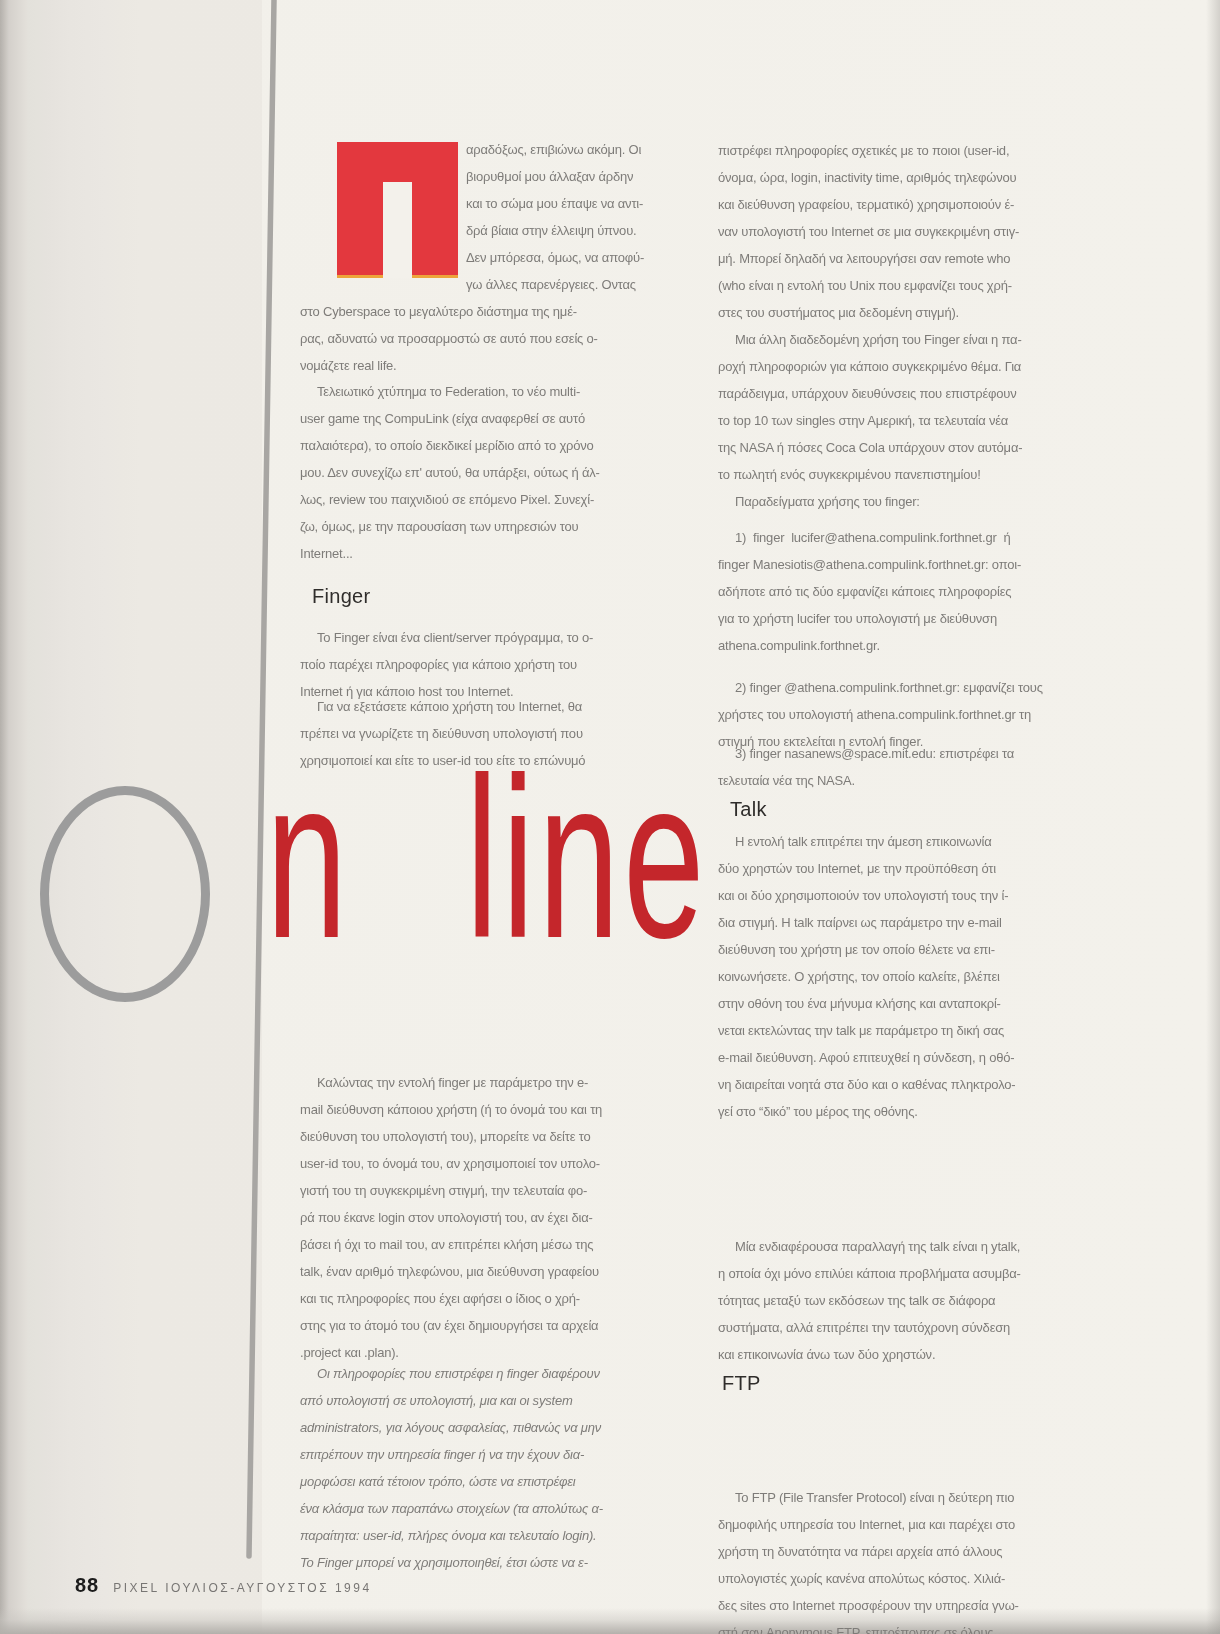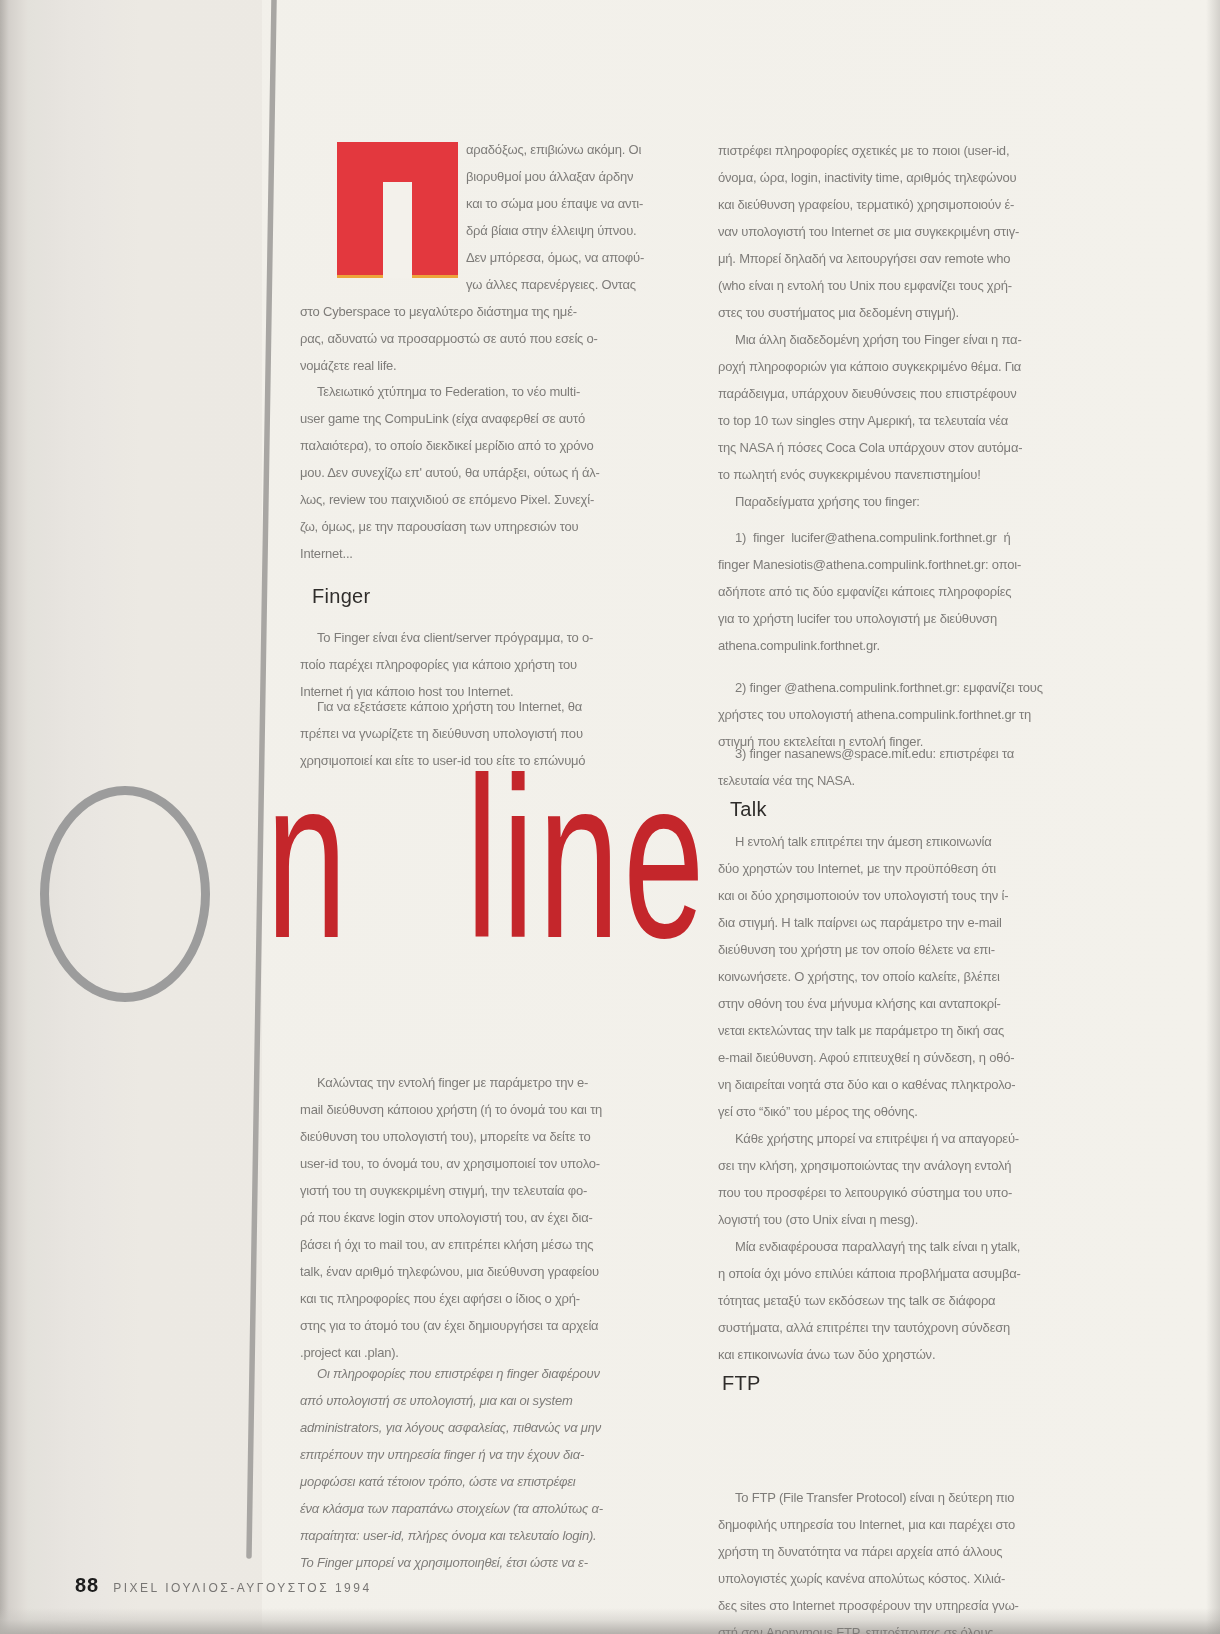--- a/index.html
+++ b/index.html
@@ -179,24 +179,20 @@
 δύο χρηστών του Internet, με την προϋπόθεση ότι
 και οι δύο χρησιμοποιούν τον υπολογιστή τους την ί-
 δια στιγμή. Η talk παίρνει ως παράμετρο την e-mail
 διεύθυνση του χρήστη με τον οποίο θέλετε να επι-
 κοινωνήσετε. Ο χρήστης, τον οποίο καλείτε, βλέπει
 στην οθόνη του ένα μήνυμα κλήσης και ανταποκρί-
 νεται εκτελώντας την talk με παράμετρο τη δική σας
 e-mail διεύθυνση. Αφού επιτευχθεί η σύνδεση, η οθό-
 νη διαιρείται νοητά στα δύο και ο καθένας πληκτρολο-
 γεί στο “δικό” του μέρος της οθόνης.</div>
-  <div class="txt ind" style="left:718px;top:1125px;width:445px;">Κάθε χρήστης μπορεί να επιτρέψει ή να απαγορεύ-
-σει την κλήση, χρησιμοποιώντας την ανάλογη εντολή
-που του προσφέρει το λειτουργικό σύστημα του υπο-
-λογιστή του (στο Unix είναι η mesg).</div>
   <div class="txt ind" style="left:718px;top:1233px;width:445px;">Μία ενδιαφέρουσα παραλλαγή της talk είναι η ytalk,
 η οποία όχι μόνο επιλύει κάποια προβλήματα ασυμβα-
 τότητας μεταξύ των εκδόσεων της talk σε διάφορα
 συστήματα, αλλά επιτρέπει την ταυτόχρονη σύνδεση
 και επικοινωνία άνω των δύο χρηστών.</div>
 
   <div class="heading" style="left:710px;top:1372px;">FTP</div>
   <div class="txt ind" style="left:718px;top:1484px;width:445px;">Το FTP (File Transfer Protocol) είναι η δεύτερη πιο
 δημοφιλής υπηρεσία του Internet, μια και παρέχει στο
 χρήστη τη δυνατότητα να πάρει αρχεία από άλλους

